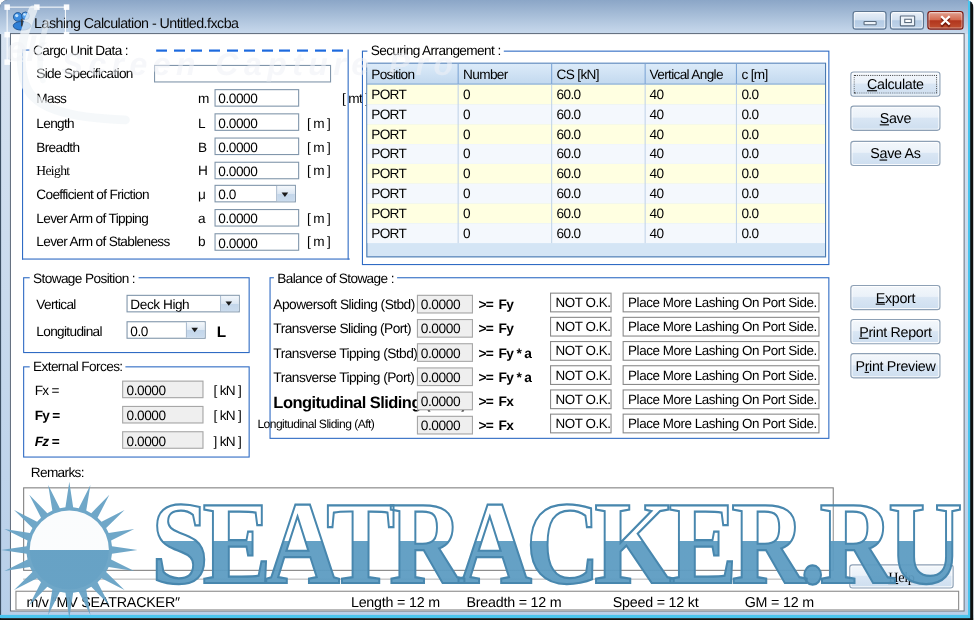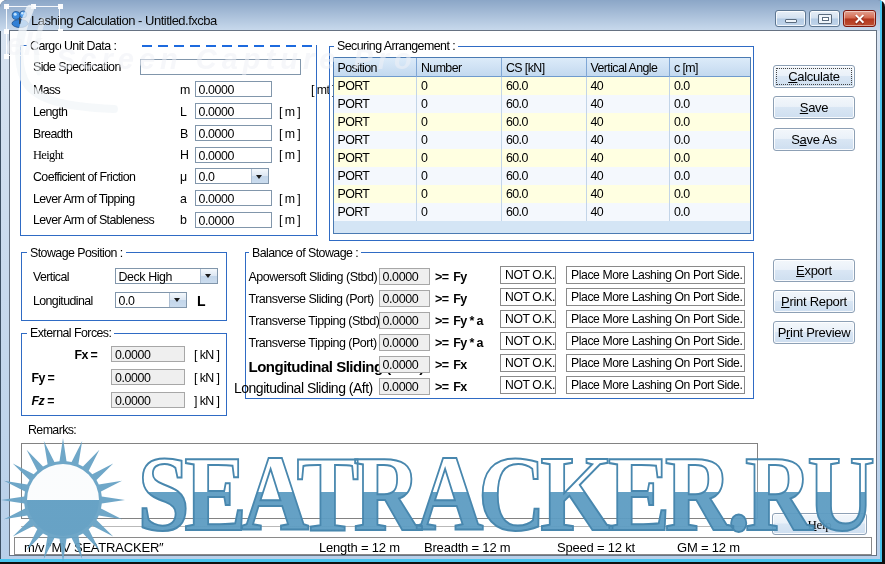--- a/index.html
+++ b/index.html
@@ -166,21 +166,21 @@
     <span class="dd"></span>
   </div>
 <div class="txt" style="left:33px;top:294px;">Longitudinal</div>
 <div class="combo" style="left:114.5px;top:291.5px;width:72px;height:16px;">
     <span class="val">0.0</span>
     <span class="dd"></span>
   </div>
 <div class="txt" style="left:197px;top:293px;font-weight:bold;font-size:14px;">L</div>
 <div class="grp" style="left:20.5px;top:332.5px;width:206.5px;height:83.5px;"></div>
 <div class="glab" style="left:27px;top:326px;">External Forces:</div>
-<div class="txt" style="left:31.5px;top:347.5px;font-weight:bold;margin-left:43px;">Fx =</div>
+<div class="txt" style="left:31.5px;top:347.5px;font-weight:normal;">Fx =</div>
 <div class="ro" style="left:111px;top:345.5px;width:74px;height:16px;">0.0000</div>
 <div class="txt" style="left:194px;top:347.5px;">[ kN ]</div>
 <div class="txt" style="left:31.5px;top:370.5px;font-weight:bold;">Fy =</div>
 <div class="ro" style="left:111px;top:368.5px;width:74px;height:16px;">0.0000</div>
 <div class="txt" style="left:194px;top:370.5px;">[ kN ]</div>
 <div class="txt" style="left:31.5px;top:393.5px;font-weight:bold;font-style:italic;">Fz =</div>
 <div class="ro" style="left:111px;top:391.5px;width:74px;height:16px;">0.0000</div>
 <div class="txt" style="left:194px;top:393.5px;">] kN ]</div>
 <div class="grp" style="left:244.5px;top:252px;width:509px;height:147px;"></div>
 <div class="glab" style="left:249px;top:245.5px;">Balance of Stowage :</div>
@@ -202,21 +202,21 @@
 <div class="txt" style="left:248.5px;top:335.5px;font-size:12.5px;letter-spacing:-0.5px;">Transverse Tipping (Port)</div>
 <div class="ro" style="left:378.5px;top:333.5px;width:51px;height:17px;font-size:12.5px;">0.0000</div>
 <div class="txt" style="left:435px;top:335.5px;font-weight:bold;font-size:12.5px;">&gt;=  Fy * a</div>
 <div class="bx" style="left:500px;top:331.5px;width:56px;height:18px;">NOT O.K.</div>
 <div class="bx" style="left:566px;top:331.5px;width:179px;height:18px;">Place More Lashing On Port Side.</div>
 <div class="txt" style="left:248.5px;top:357.5px;font-size:15px;letter-spacing:-0.5px;font-weight:bold;">Longitudinal Sliding (Fwd)</div>
 <div class="ro" style="left:378.5px;top:355.5px;width:51px;height:17px;font-size:12.5px;">0.0000</div>
 <div class="txt" style="left:435px;top:357.5px;font-weight:bold;font-size:12.5px;">&gt;=  Fx</div>
 <div class="bx" style="left:500px;top:353.5px;width:56px;height:18px;">NOT O.K.</div>
 <div class="bx" style="left:566px;top:353.5px;width:179px;height:18px;">Place More Lashing On Port Side.</div>
-<div class="txt" style="left:234px;top:379.5px;font-size:14px;letter-spacing:-0.5px;">Longitudinal Sliding (Aft)</div>
+<div class="txt" style="left:234px;top:379.5px;font-size:11px;letter-spacing:-0.5px;">Longitudinal Sliding (Aft)</div>
 <div class="ro" style="left:378.5px;top:377.5px;width:51px;height:17px;font-size:12.5px;">0.0000</div>
 <div class="txt" style="left:435px;top:379.5px;font-weight:bold;font-size:12.5px;">&gt;=  Fx</div>
 <div class="bx" style="left:500px;top:375.5px;width:56px;height:18px;">NOT O.K.</div>
 <div class="bx" style="left:566px;top:375.5px;width:179px;height:18px;">Place More Lashing On Port Side.</div>
 <div class="txt" style="left:28px;top:423px;">Remarks:</div>
 <div class="abs" style="left:20.5px;top:443px;width:737.5px;height:76px;border:1px solid #828282;background:#fff;"></div>
 <div class="abs" style="left:20.5px;top:525.5px;width:737.5px;height:1px;background:#b9b9b9;"></div>
 <div class="btn" style="left:772px;top:513px;width:95px;height:21.5px;font-family:Liberation Serif, serif;"><u>H</u>elp</div>
 <div class="abs" style="left:14px;top:536.5px;width:858px;height:18px;border:1px solid #8a8a8a;background:#fff;"></div>
 <div class="txt" style="left:24px;top:539.5px;font-size:13px;letter-spacing:-0.2px;">m/v</div>

